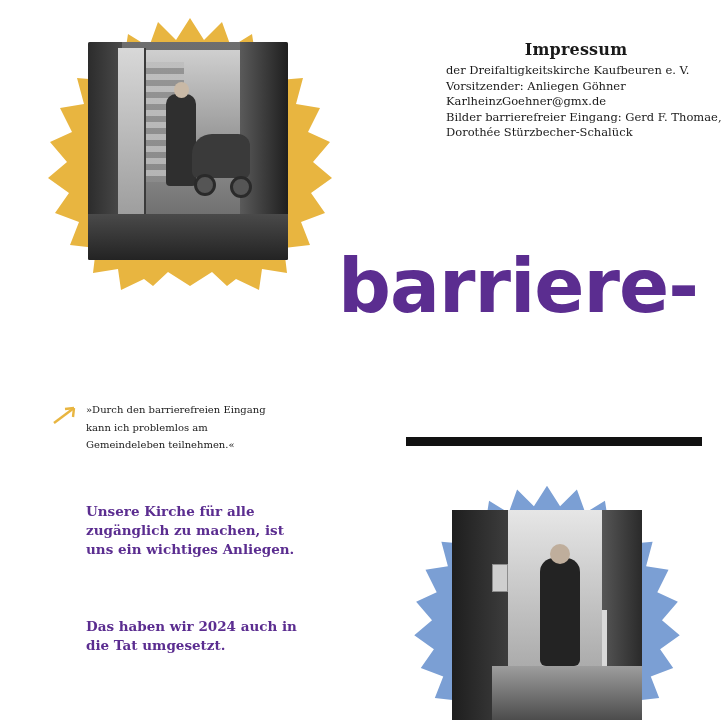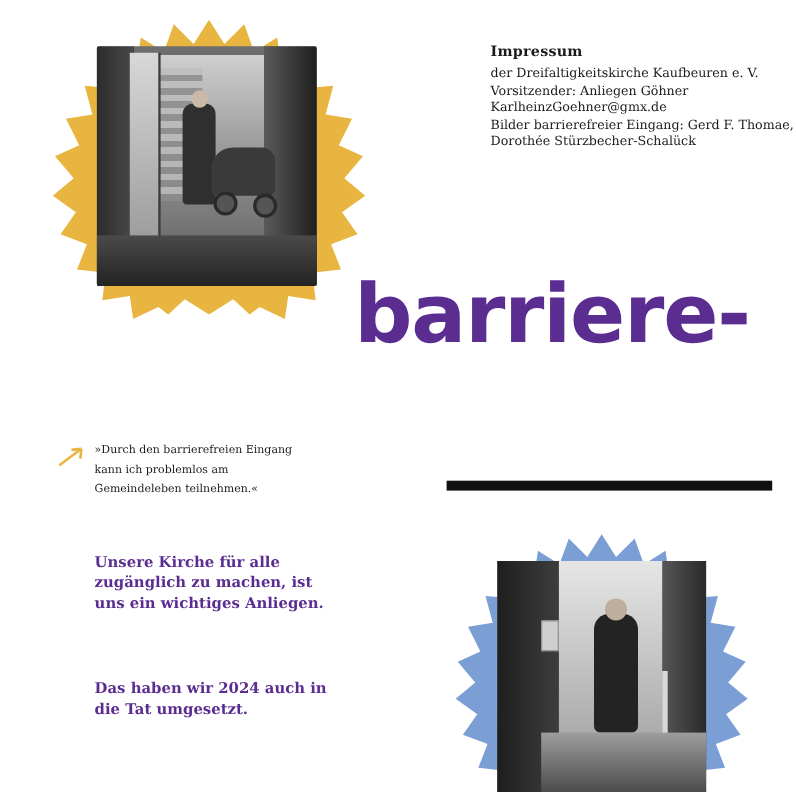--- a/index.html
+++ b/index.html
@@ -22,24 +22,25 @@
   
   .impressum {
     position: absolute;
     left: 446px;
     top: 40px;
     width: 260px;
   }
   .impressum-title {
     font-family: "DejaVu Serif", serif;
     font-weight: bold;
-    font-size: 13px;
+    font-size: 16px;
     color: #1a1a1a;
     letter-spacing: 0.2px;
     margin-bottom: 4px;
+    text-align: center;
   }
   .impressum-line {
     font-family: "DejaVu Serif", serif;
     font-size: 11.5px;
     line-height: 15.5px;
     color: #1a1a1a;
     white-space: nowrap;
   }
 
   
@@ -49,21 +50,21 @@
     top: 252px;
     width: 392px;
     text-align: right;
     color: #5b2d90;
     font-family: "DejaVu Sans", sans-serif;
     font-weight: bold;
     font-size: 74px;
     line-height: 0.92;
     letter-spacing: -1px;
   }
-  .headline .l1 { display: block; text-align: left; }
+  .headline .l1 { display: block; text-align: center; }
   .headline .l2 { display: block; text-align: right; padding-right: 28px; }
 
   .rule {
     position: absolute;
     left: 406px;
     top: 437px;
     width: 296px;
     height: 9px;
     background: #111111;
   }

